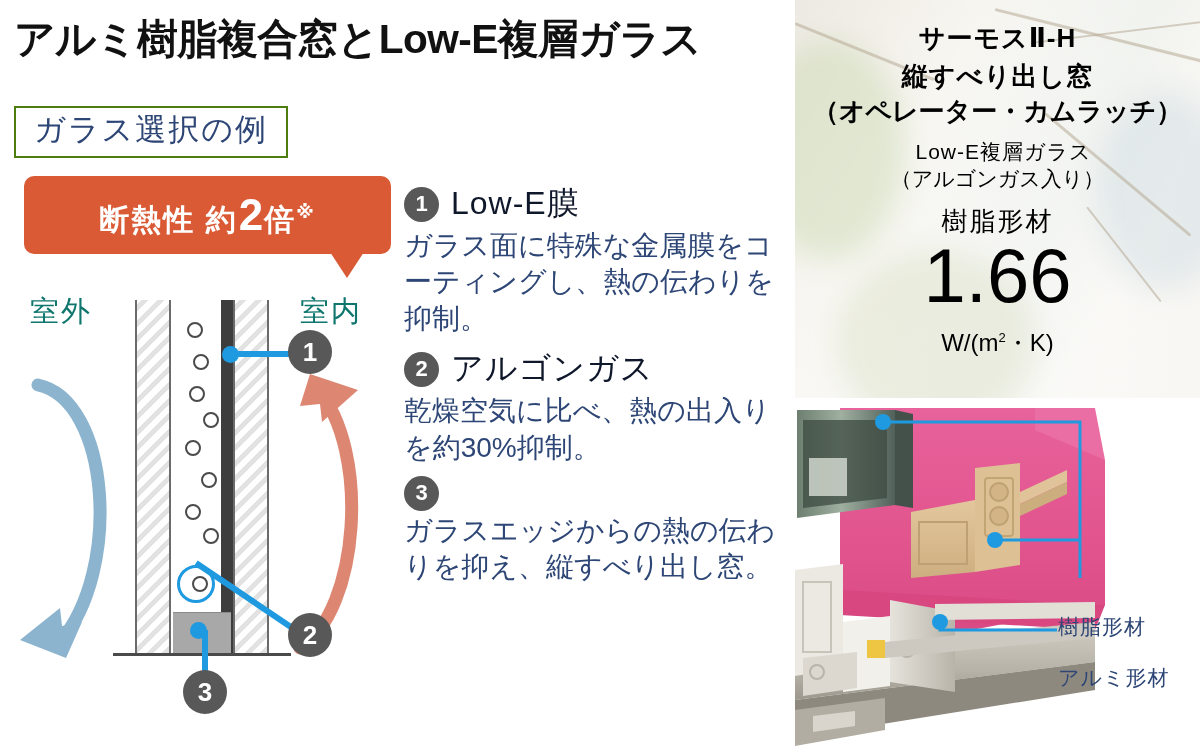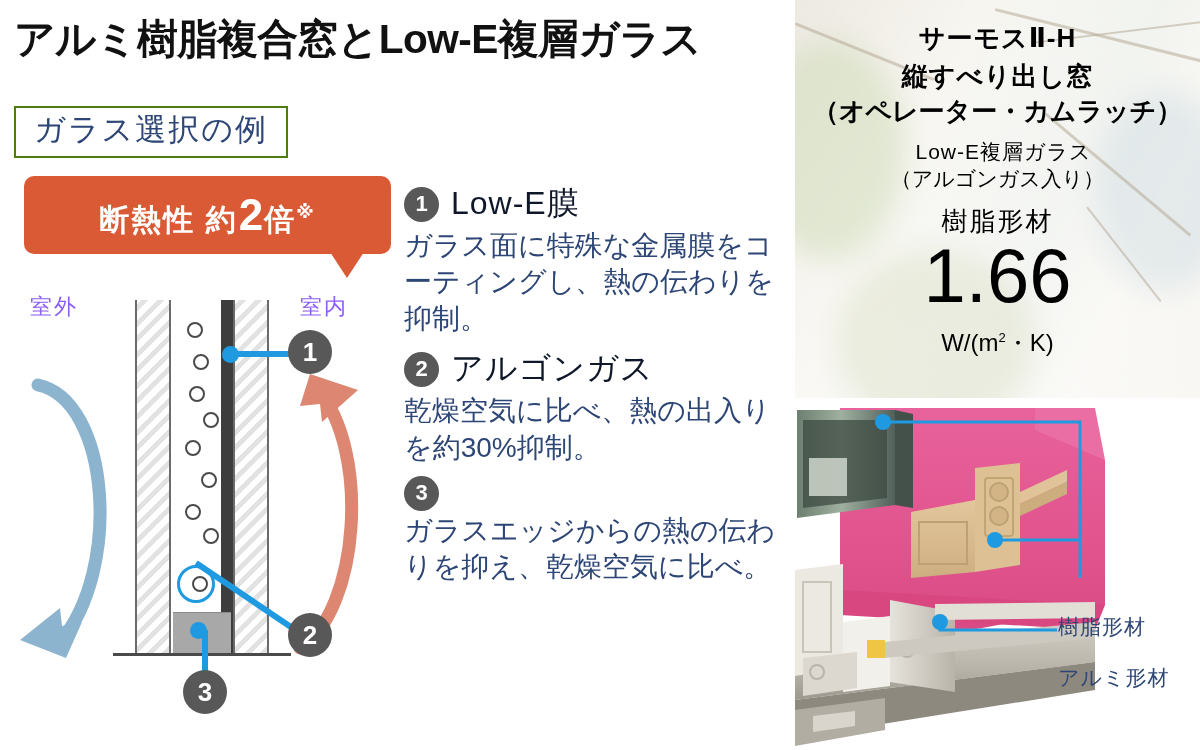--- a/index.html
+++ b/index.html
@@ -88,22 +88,22 @@
 
   
   #glass-diagram {
     position: absolute;
     left: 0; top: 270px;
     width: 400px; height: 480px;
   }
 
   .room-label {
     position: absolute;
-    font-size: 22px;
-    color: #8b5cf6;
+    font-size: 29px;
+    color: #0f766e;
     letter-spacing: 2px;
   }
   #label-outside { left: 30px; top: 22px; }
   #label-inside  { left: 300px; top: 22px; }
 
   
   #glass-assembly {
     position: absolute;
     left: 133px; top: 30px;
     width: 138px; height: 357px;
@@ -456,21 +456,21 @@
         <div class="feature-num">2</div>
         <div class="feature-title">アルゴンガス</div>
       </div>
       <div class="feature-body">乾燥空気に比べ、熱の出入りを約30%抑制。</div>
     </div>
 
     <div class="feature-item">
       <div class="feature-head">
         <div class="feature-num">3</div>
       </div>
-      <div class="feature-body">ガラスエッジからの熱の伝わりを抑え、乾燥空気に比べ。</div>
+      <div class="feature-body">ガラスエッジからの熱の伝わりを抑え、縦すべり出し窓。</div>
     </div>
 
   </div>
 </div>
 
 <div id="right-column">
 
   <div id="product-card">
     <div id="product-card-bg">
       <div class="bg-blob" style="left:-40px; top:40px;  width:150px; height:220px; background:rgba(200,214,172,0.45);"></div>

